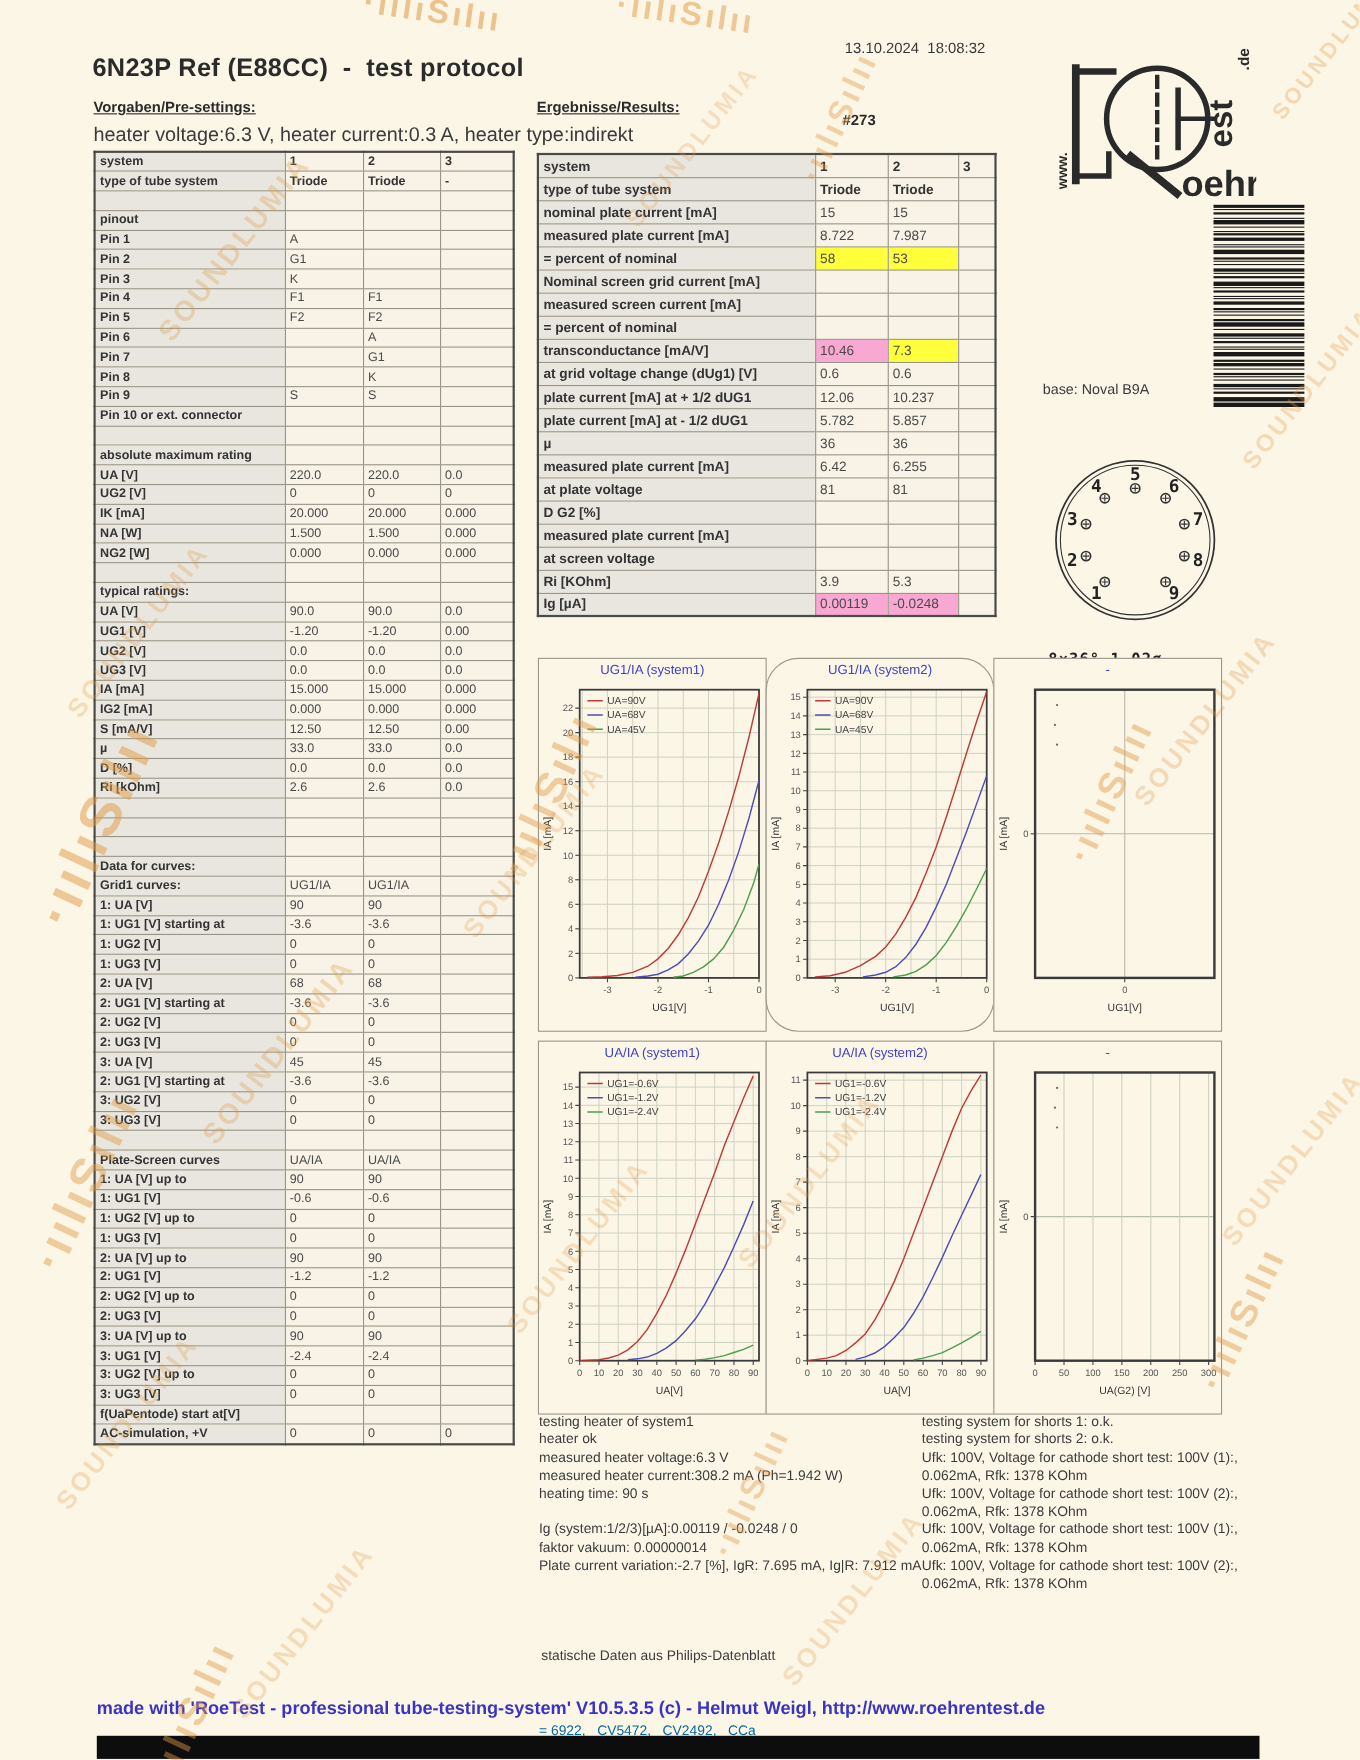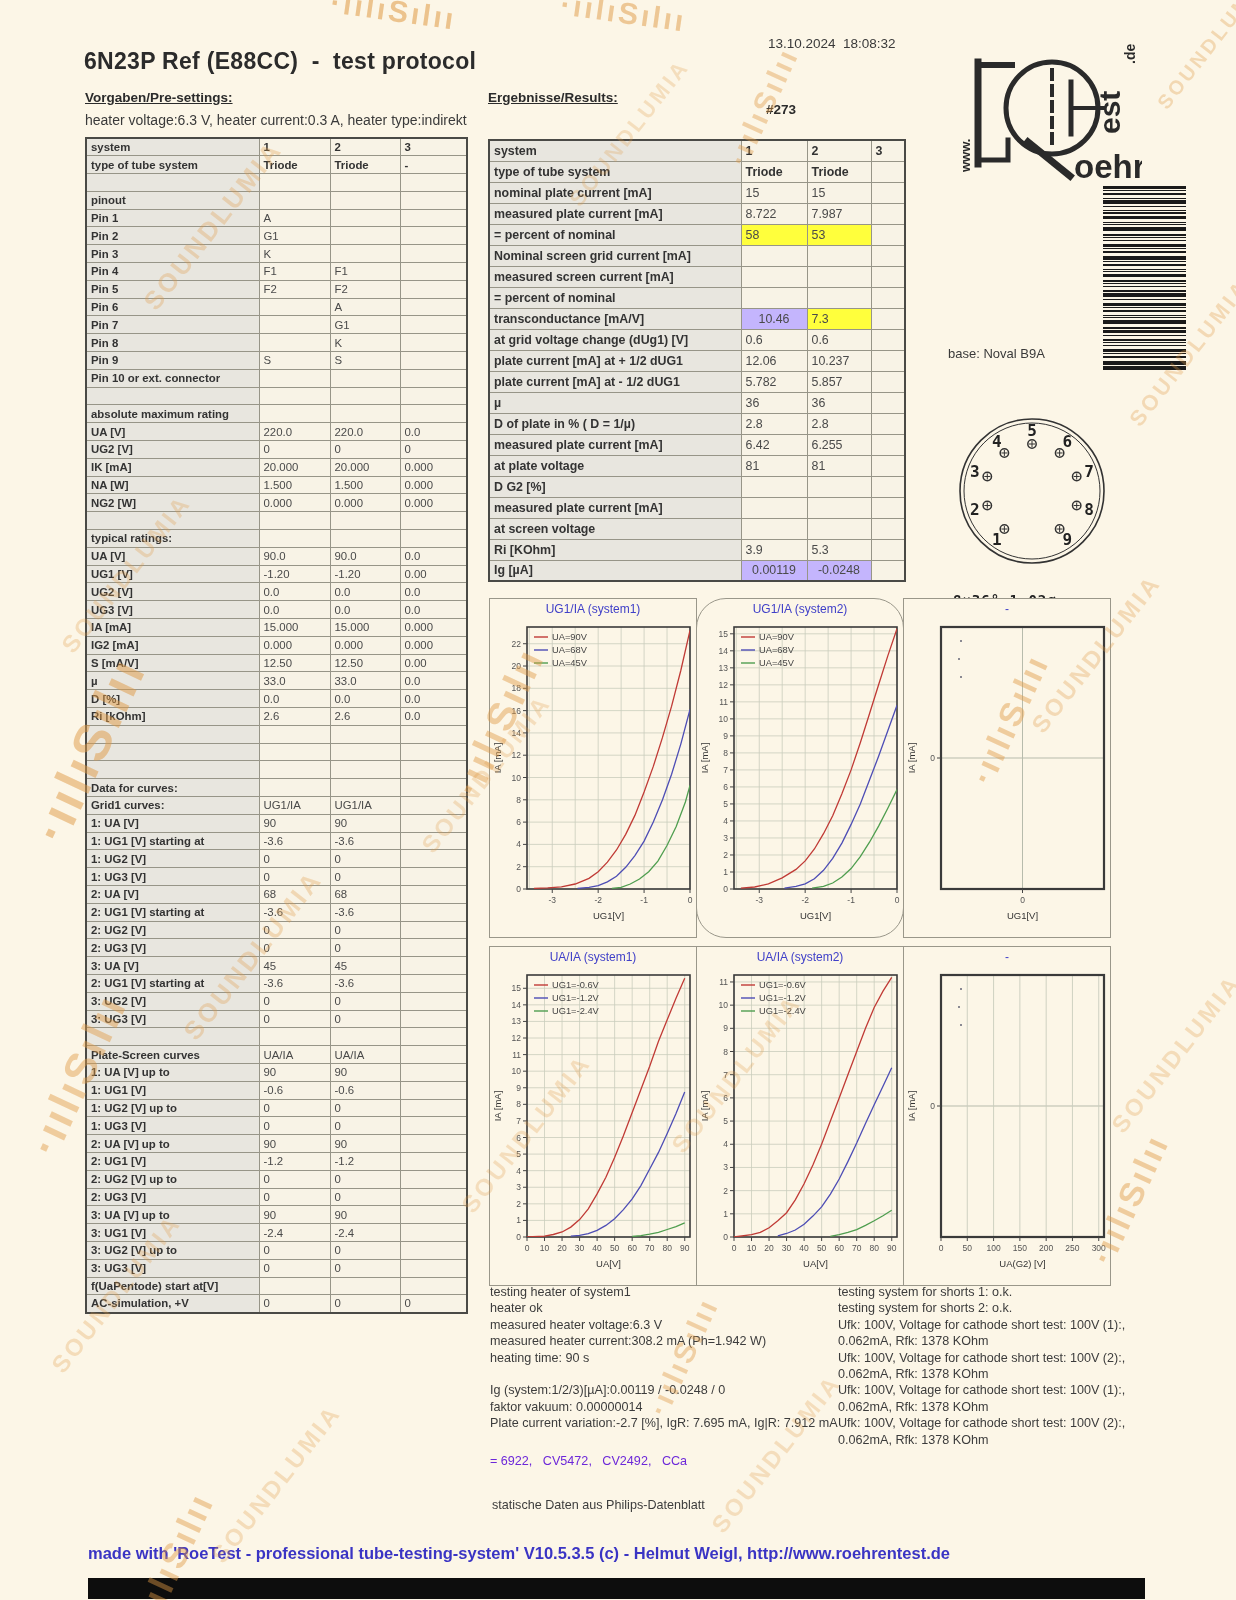--- a/index.html
+++ b/index.html
@@ -5,48 +5,48 @@
   html,body{margin:0;padding:0;}
   body{width:1236px;height:1600px;position:relative;overflow:hidden;
        background:#fcf6e7;font-family:"Liberation Sans",sans-serif;color:#3c3c3c;}
   .abs{position:absolute;}
   #doc-title{left:84px;top:48px;font-size:23px;font-weight:bold;color:#2b2b2b;letter-spacing:.3px;}
   #datetime{left:768px;top:36px;font-size:13.5px;color:#3a3a3a;}
   #serial{left:766px;top:102px;font-size:13.5px;font-weight:bold;color:#2b2b2b;}
   .sec-head{font-size:13.5px;font-weight:bold;color:#2b2b2b;text-decoration:underline;}
   #pre-head{left:85px;top:90px;}
   #res-head{left:488px;top:90px;text-align:center;}
-  #pre-subline{left:85px;top:112px;font-size:14px;color:#3a3a3a;}
+  #pre-subline{left:85px;top:112px;font-size:18px;color:#3a3a3a;}
   table{border-collapse:collapse;table-layout:fixed;}
   #pre-table-wrap{left:85px;top:137px;}
   #res-table-wrap{left:488px;top:139px;}
   td{border:1px solid #979588;padding:0 4px;overflow:hidden;white-space:nowrap;box-sizing:border-box;}
   #pre-table{width:381px;border:2px solid #4a4a46;}
   #pre-table td{height:17.8px;font-size:11.4px;}
   #res-table{width:416px;border:2px solid #4a4a46;}
   #res-table td{height:21px;font-size:12.4px;}
   td.lbl{background:#e8e6df;font-weight:bold;color:#333;}
   td.val{background:#f8f3e6;color:#4a4a4a;}
   td.val.b{font-weight:bold;color:#333;}
   td.hl-y{background:#ffff3c;}
-  td.hl-g{background:#c4b5fd;text-align:center;}
+  td.hl-g{background:#f9a8d4;}
   .chart-cell{position:absolute;width:206px;height:338px;border:1px solid #9a978a;background:#fcf6e7;}
   .chart-title{height:19px;text-align:center;font-size:12px;color:#4040c8;padding-top:3px;}
   #base-label{left:948px;top:346px;font-size:13px;color:#3a3a3a;}
   #base-figure{left:944px;top:396px;}
   .base-dims{left:953px;top:592px;font-family:"DejaVu Sans Mono",monospace;font-weight:bold;
              font-size:14px;color:#222;letter-spacing:1px;}
   #base-dims2{top:610px;}
   .socket-box{display:inline-block;border:2px solid #2a2a2a;padding:0 3px;margin-left:14px;letter-spacing:0;}
   #barcode{left:1103px;top:186px;width:83px;height:200px;}
   #logo{left:952px;top:24px;}
   .note-col{font-size:12.6px;line-height:16.4px;color:#3c3c3c;white-space:nowrap;}
   #notes-left{left:490px;top:1284px;}
   #notes-right{left:838px;top:1284px;}
-  #equiv1{left:490px;top:1454px;font-size:12.6px;color:#6d28d9;text-align:right;}
+  #equiv1{left:490px;top:1566px;font-size:12.6px;color:#0369a1;text-align:right;}
   #equiv2{left:492px;top:1498px;font-size:12.6px;color:#3c3c3c;}
   #footer{left:88px;top:1544px;width:1080px;font-size:16.5px;font-weight:bold;color:#3a34c4;}
   #bottom-bar{left:88px;top:1578px;width:1057px;height:21px;background:#0d0d0d;}
   .wm{position:absolute;color:#e09a45;font-weight:bold;pointer-events:none;
       font-family:"Liberation Sans",sans-serif;white-space:nowrap;}
 </style>
 </head>
 <body>
 
 <div id="page">
@@ -546,26 +546,20 @@
           <tr>
             <td class="lbl">plate current [mA] at - 1/2 dUG1</td>
             <td class="val">5.782</td>
             <td class="val">5.857</td>
             <td class="val"></td>
           </tr>
           <tr>
             <td class="lbl">µ</td>
             <td class="val">36</td>
             <td class="val">36</td>
-            <td class="val"></td>
-          </tr>
-          <tr>
-            <td class="lbl">D of plate in % ( D = 1/µ)</td>
-            <td class="val">2.8</td>
-            <td class="val">2.8</td>
             <td class="val"></td>
           </tr>
           <tr>
             <td class="lbl">measured plate current [mA]</td>
             <td class="val">6.42</td>
             <td class="val">6.255</td>
             <td class="val"></td>
           </tr>
           <tr>
             <td class="lbl">at plate voltage</td>

